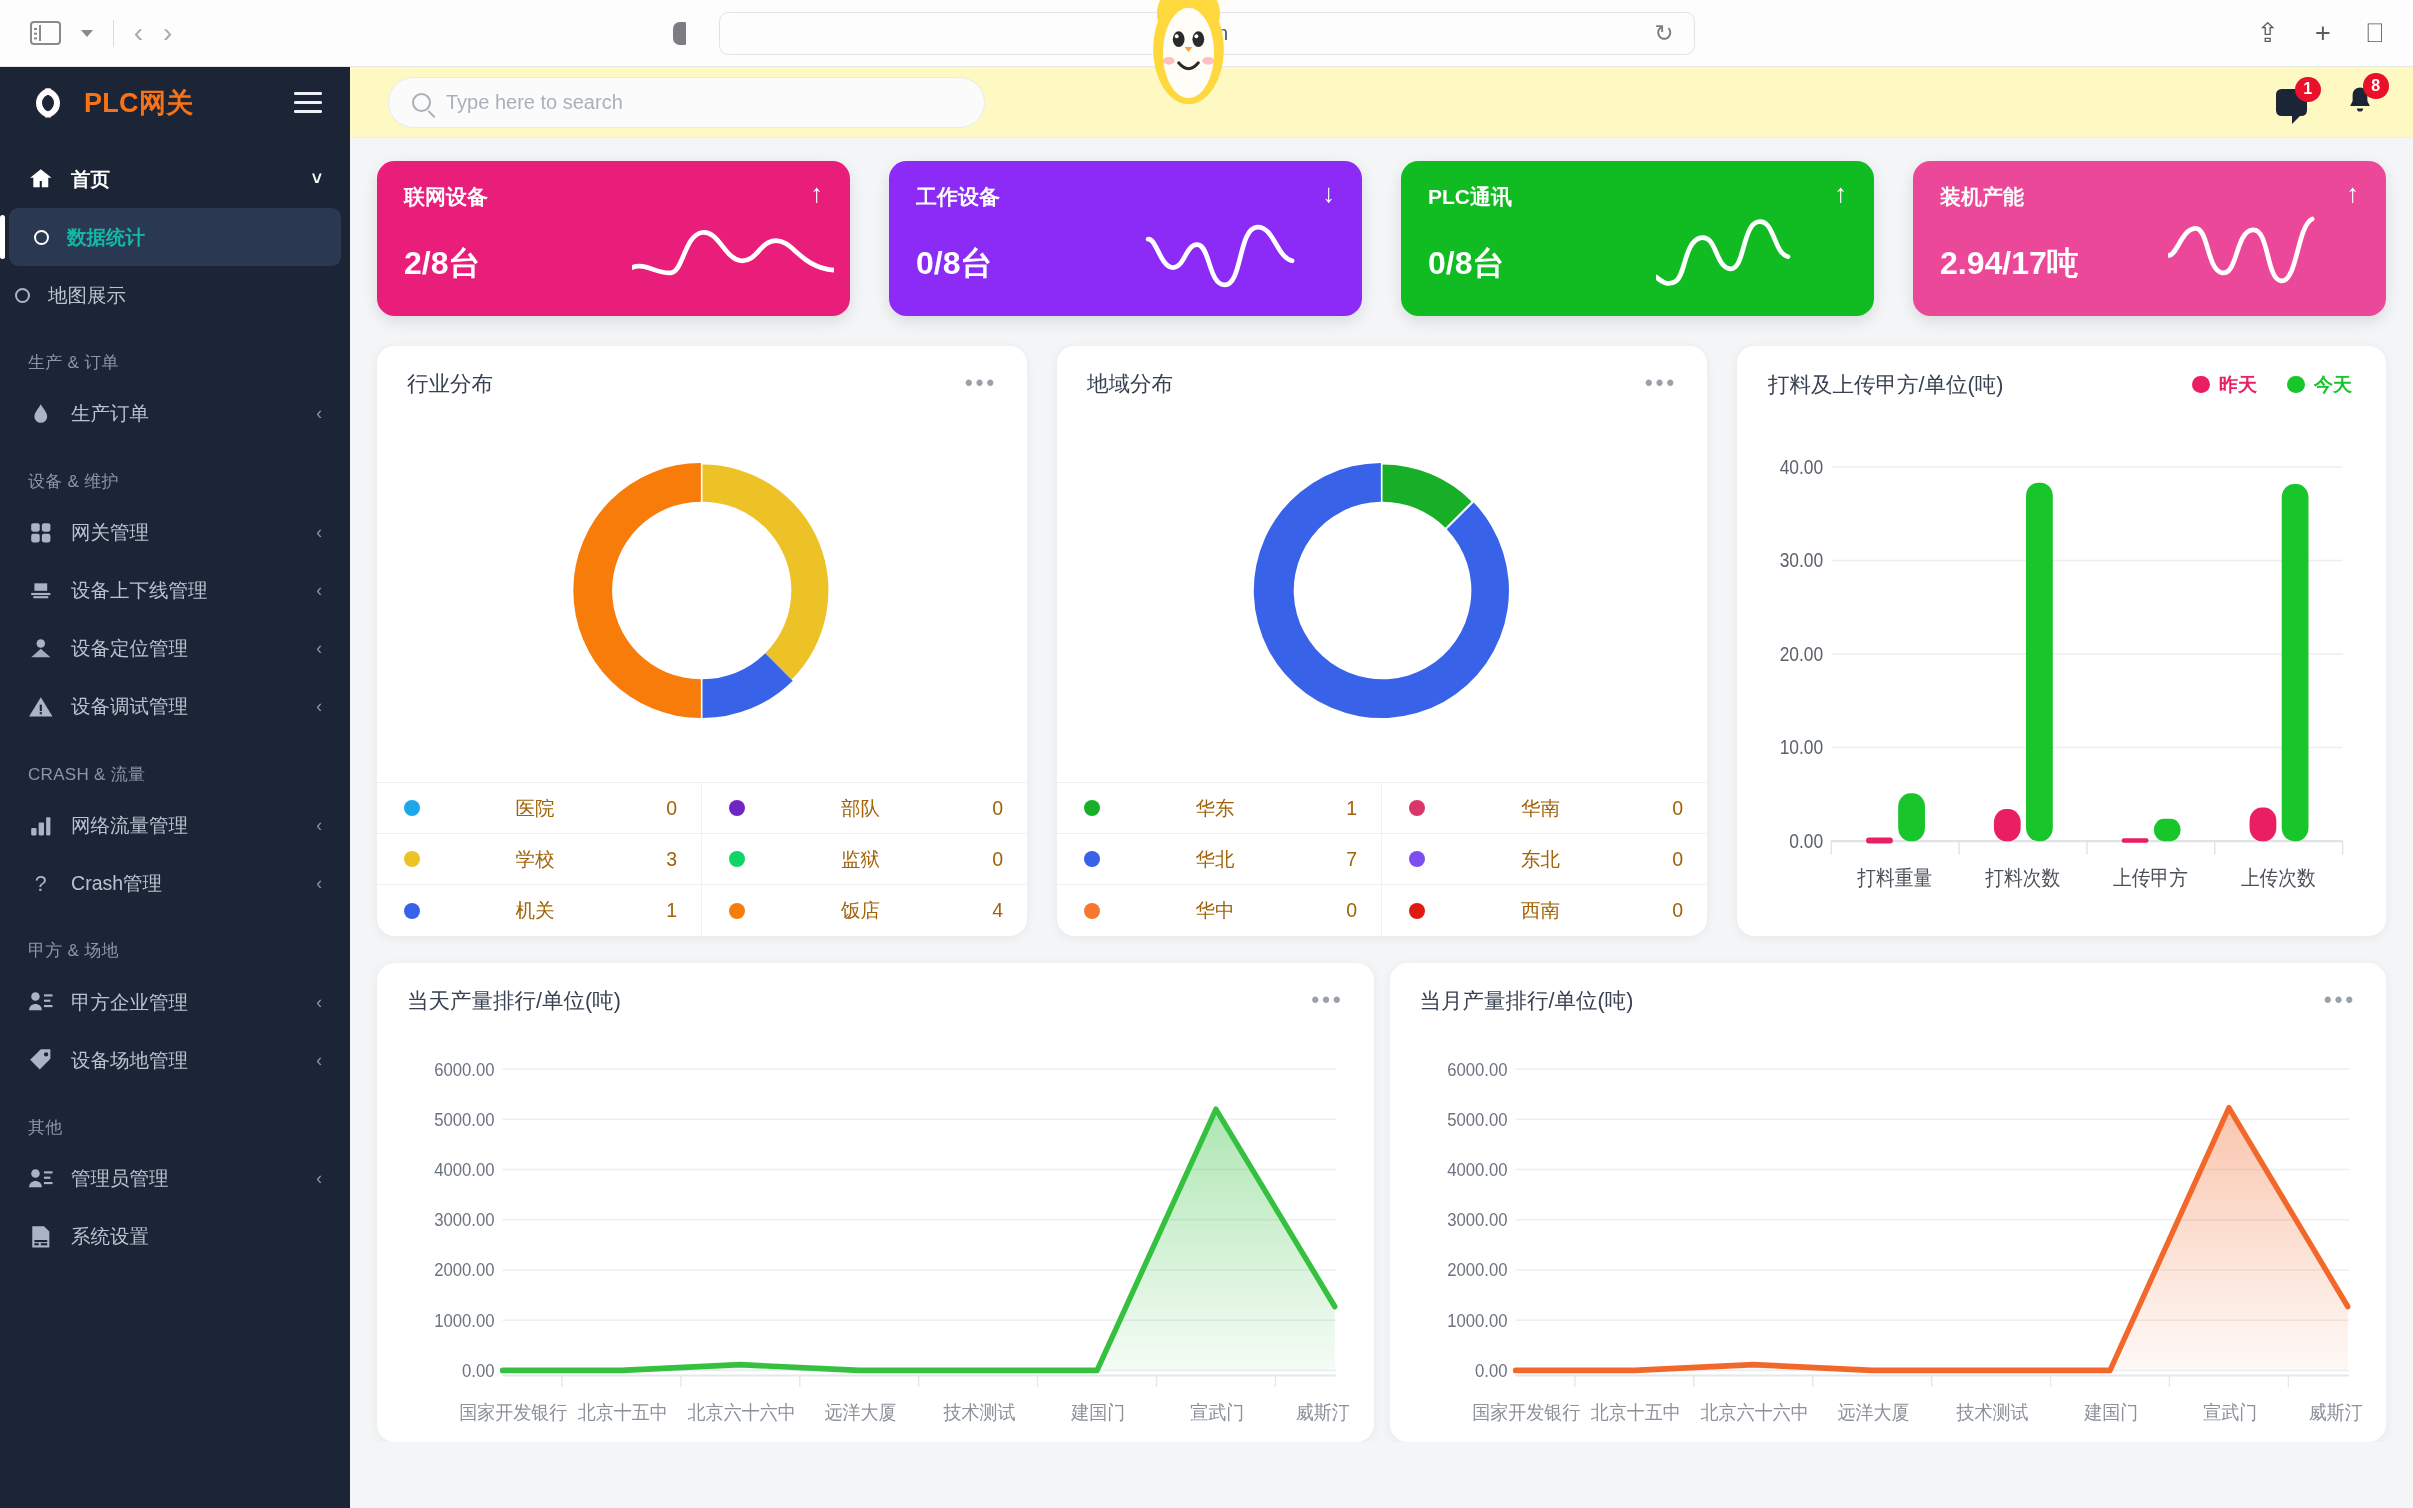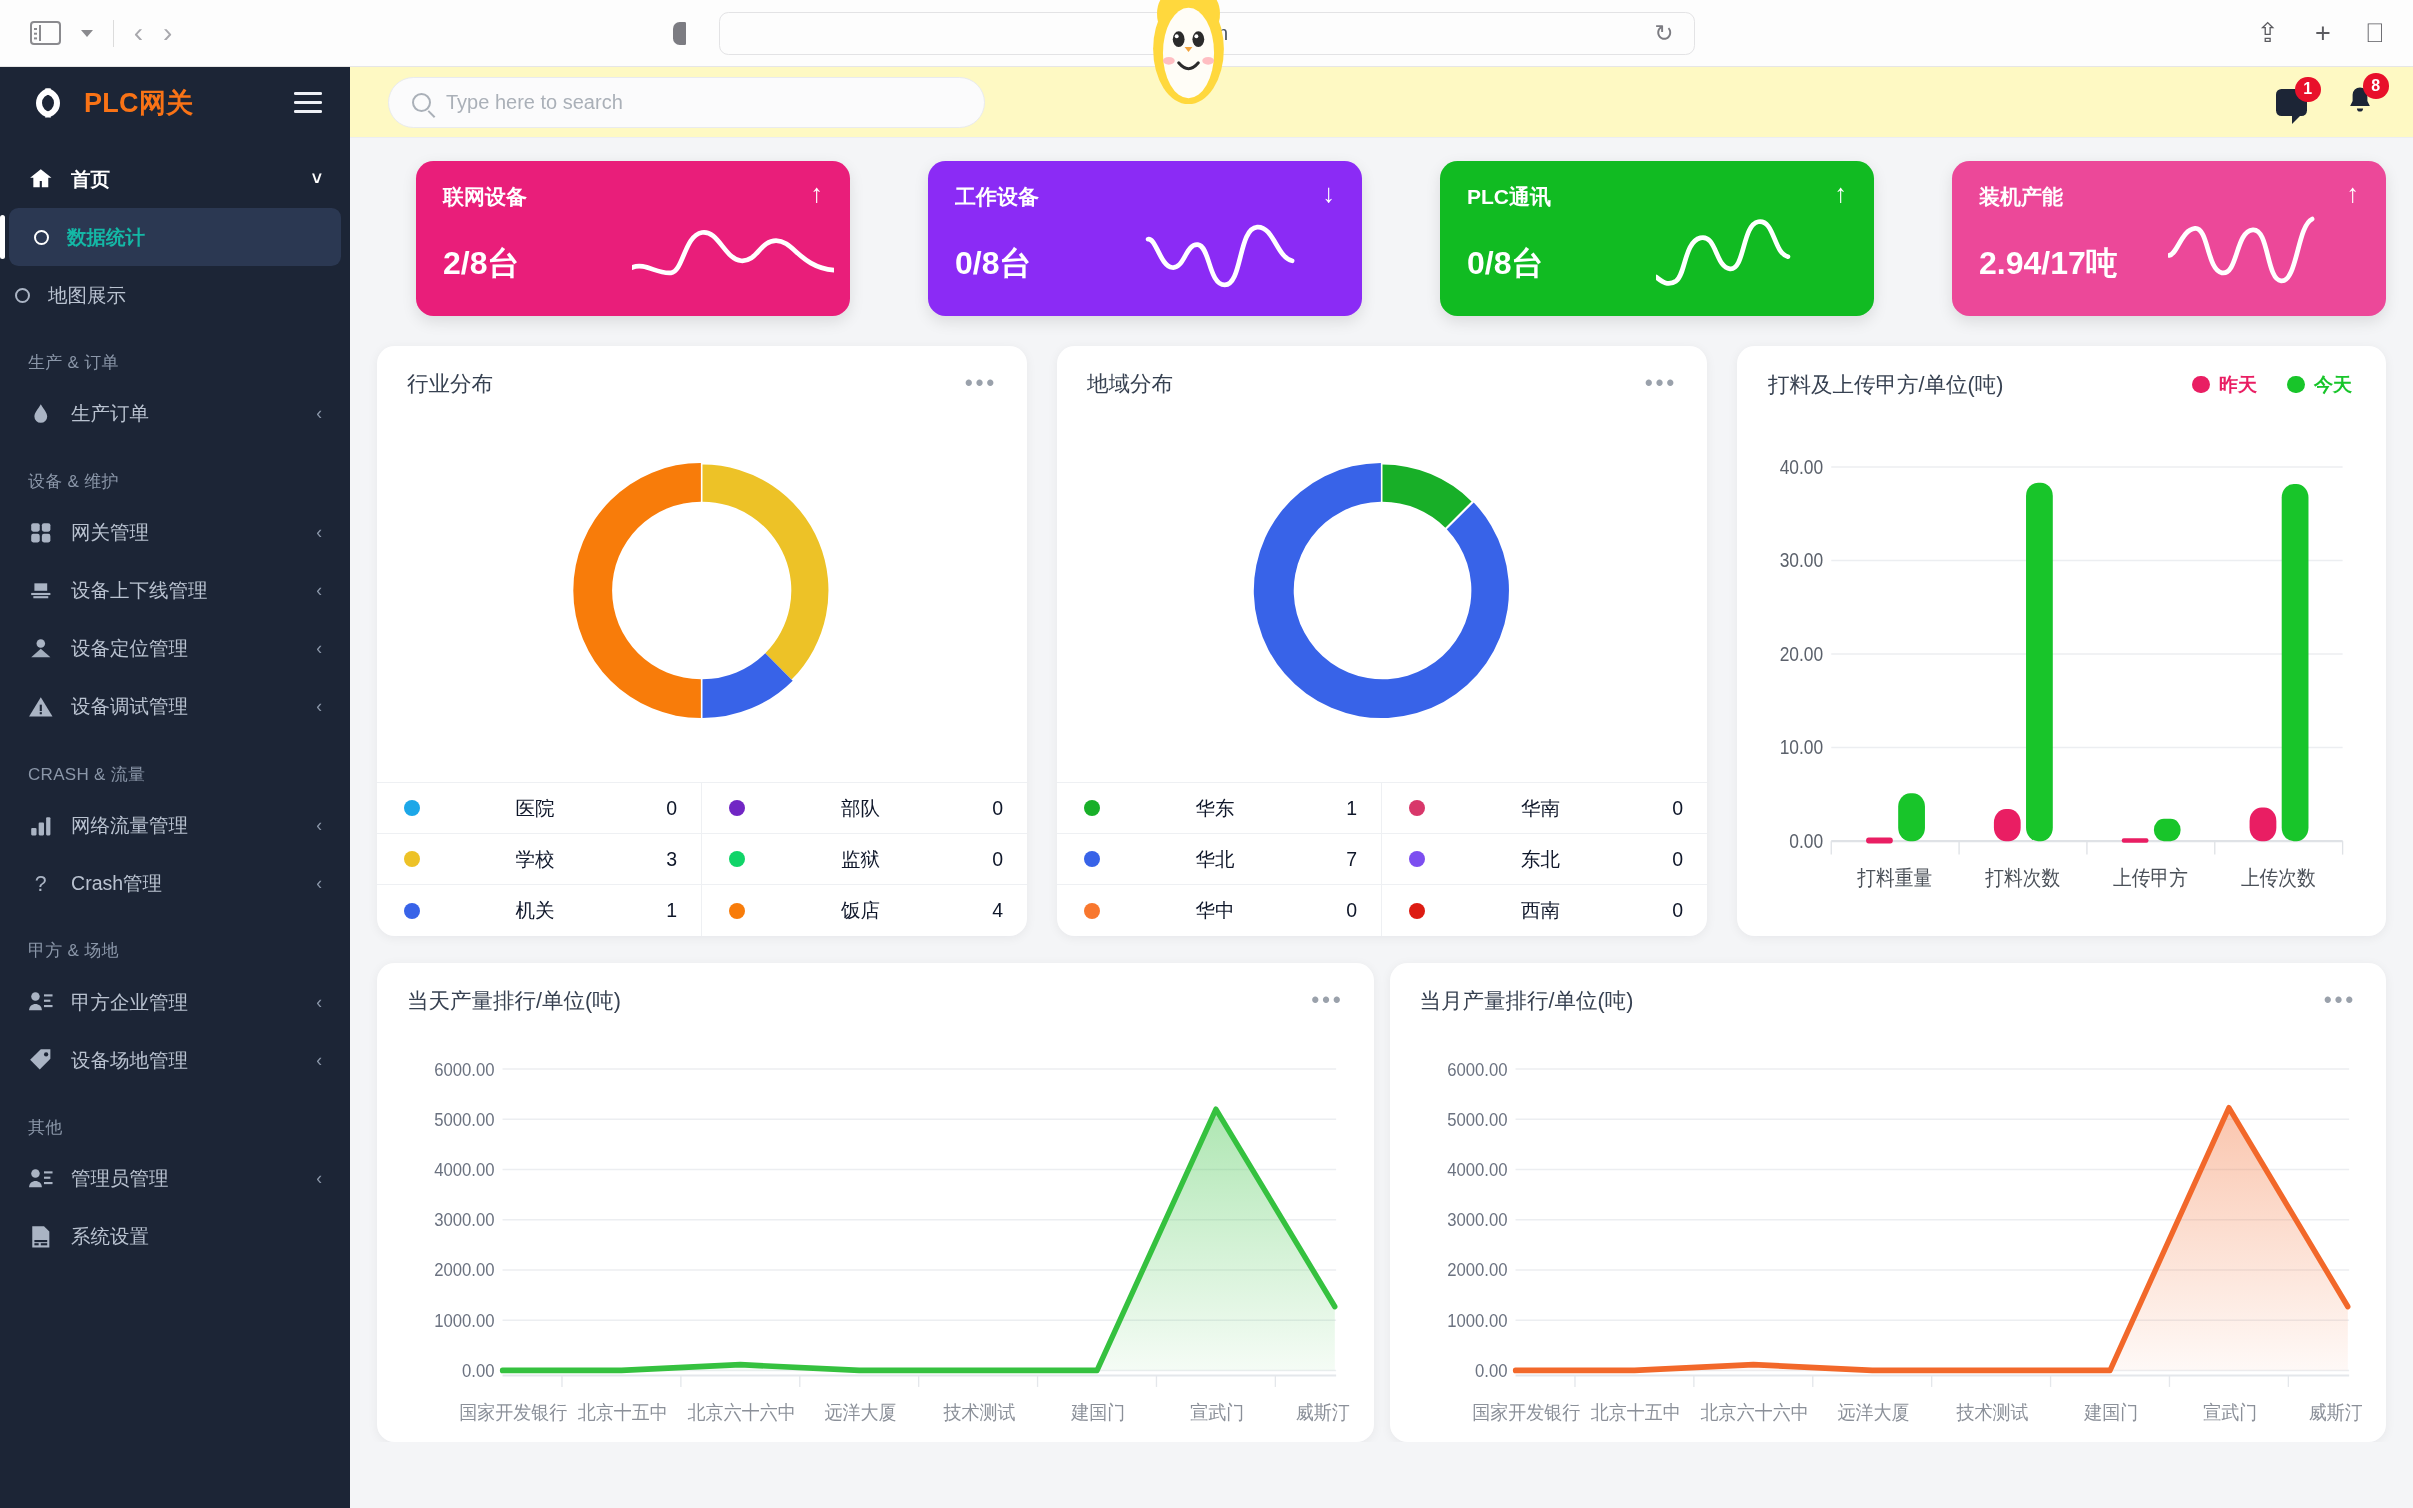--- a/index.html
+++ b/index.html
@@ -96,40 +96,39 @@
   .u-name { font-size: 22px; color:#374151; font-weight:600; line-height:1.15; }
   .u-role { font-size: 17px; color:#6b7280; line-height:1.3; }
 
   .content { padding: 23px 27px 0 27px; overflow:hidden; }
 
   
   .kpi-row { display:flex; gap: 39px; margin-bottom: 30px; }
   .kpi {
     flex:1; height: 155px; border-radius: 17.5px; padding: 21.5px 27px; color:#fff; position:relative; overflow:hidden;
     box-shadow: 0 5.4px 15px rgba(0,0,0,.10);
-    margin-left: 39px;
   }
   .kpi .k-title { font-size: 21px; font-weight: 700; }
   .kpi .k-arrow { position:absolute; right: 27px; top: 20px; font-size: 25.6px; line-height:1; font-weight:300;}
   .kpi .k-value { position:absolute; left: 27px; bottom: 30px; font-size: 32px; font-weight: 700; }
   .kpi svg.spark { position:absolute; right: 16px; bottom: 27px; width: 202px; height: 74px; }
 
   
   .mid-row { display:flex; gap: 30px; margin-bottom: 27px; align-items:flex-start; }
   .card { background:#fff; border-radius: 17.5px; box-shadow: 0 2px 10.8px rgba(16,24,40,.06); }
   .card-head { display:flex; align-items:center; justify-content:space-between; padding: 23px 30px 0 30px; }
   .card-title { font-size: 21.5px; color:#374151; }
   .dots { letter-spacing: 2.7px; color:#9aa1ab; font-size: 23px; line-height: .4; cursor:pointer; }
 
   .donut-card { flex: 0 0 650px; height: 590px; display:flex; flex-direction:column; }
   .donut-wrap { flex:1; display:flex; align-items:center; justify-content:center; }
   .legend-grid { display:grid; grid-template-columns: 1fr 1fr; border-top:0.7px solid #eef0f3; }
   .lg-cell {
     display:flex; align-items:center; height: 51px; padding: 0 24px 0 27px; gap: 0;
-    border-bottom:0.7px solid #eef0f3; border-right:0.7px solid #eef0f3; font-size: 19.5px; color:#0f172a;
+    border-bottom:0.7px solid #eef0f3; border-right:0.7px solid #eef0f3; font-size: 19.5px; color:#a16207;
   }
   .lg-cell:nth-child(2n) { border-right: none; }
   .lg-dot { width: 16px; height: 16px; border-radius: 50%; flex:0 0 16px; }
   .lg-name { flex:1; text-align:center; }
   .lg-val { width: 27px; text-align:right; }
 
   .bar-card { flex: 1; height: 590px; padding: 0 0 20px 0; display:flex; flex-direction:column; }
   .bar-head { display:flex; align-items:center; padding: 24px 34px 0 31px; }
   .bar-legend { margin-left:auto; display:flex; gap: 30px; align-items:center; }
   .bl-item { display:flex; align-items:center; gap: 9.4px; font-size: 19px; font-weight:700; }

